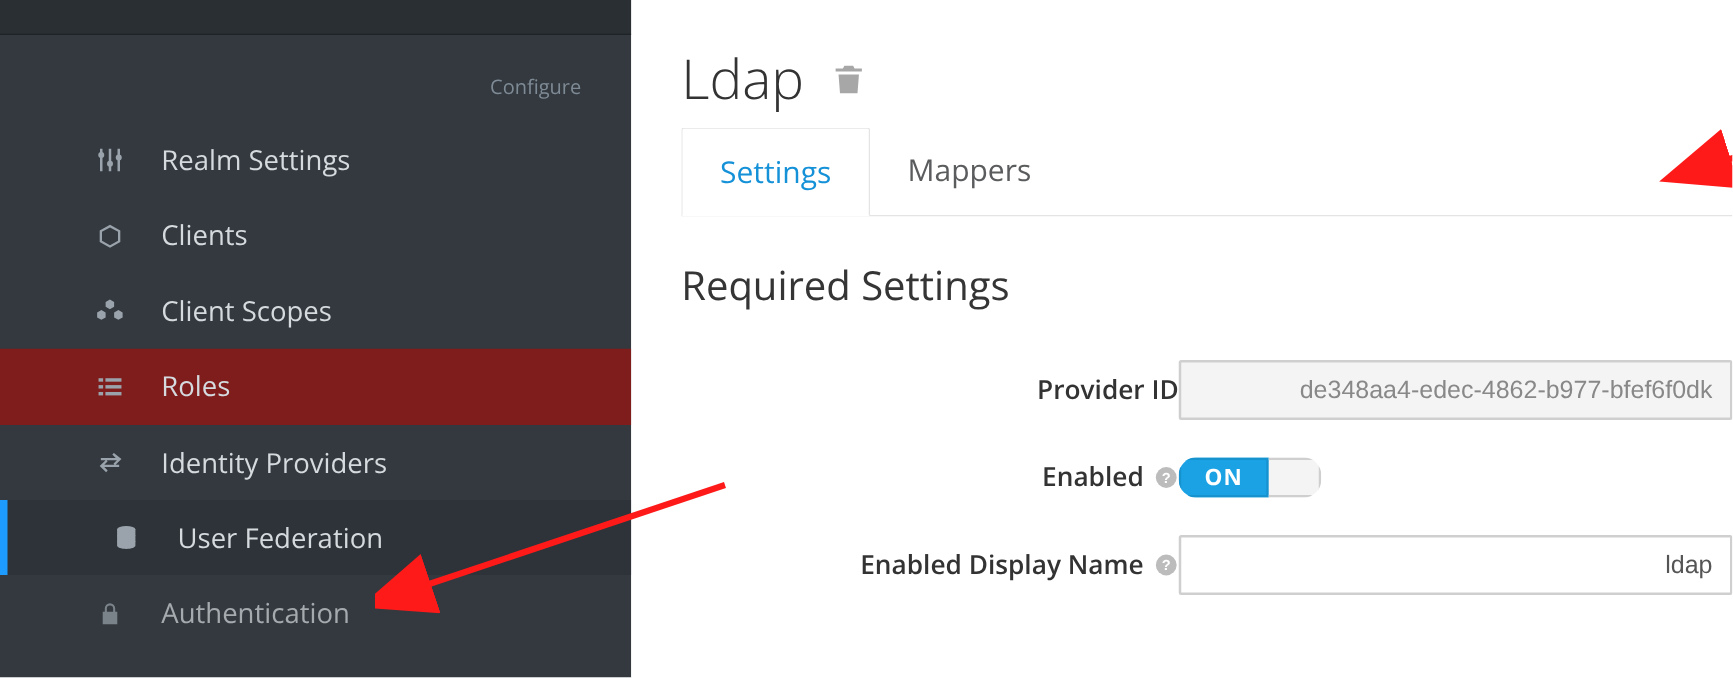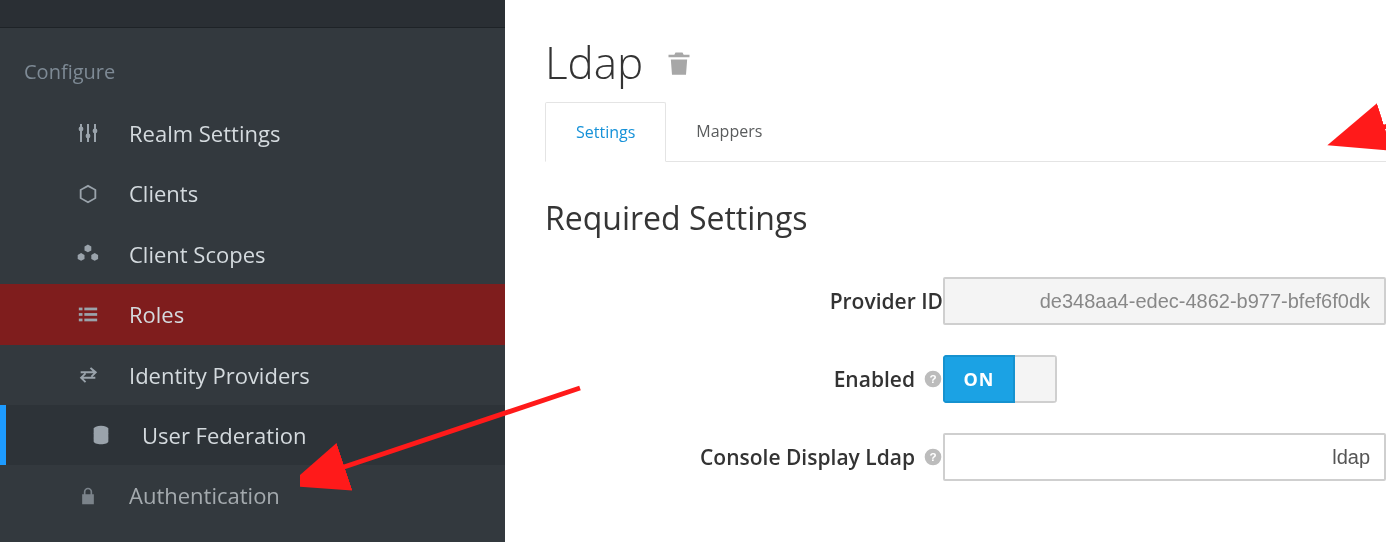--- a/index.html
+++ b/index.html
@@ -18,24 +18,25 @@
       display: flex;
       flex-direction: column;
       position: relative;
     }
     .sidebar-topbar {
       height: 28px;
       background: #2a2f34;
       border-bottom: 1px solid #1e2327;
     }
     .sidebar-section-header {
-      padding: 30px 40px 18px 24px;
-      font-size: 20px;
+      padding: 30px 40px 18px 62px;
+      font-size: 16px;
       color: #7e8a95;
       font-weight: 400;
+      text-align: right;
     }
     .sidebar-item {
       display: flex;
       align-items: center;
       padding: 17px 20px 17px 75px;
       font-size: 22px;
       color: #d4dade;
       cursor: pointer;
       position: relative;
       gap: 28px;
@@ -85,21 +86,21 @@
       cursor: pointer;
       margin-top: 6px;
     }
     .tabs {
       display: flex;
       border-bottom: 1px solid #e4e4e4;
       margin-bottom: 34px;
     }
     .tab {
       padding: 18px 30px;
-      font-size: 16px;
+      font-size: 24px;
       color: #5a5c5d;
       cursor: pointer;
       position: relative;
       background: #fff;
     }
     .tab.active {
       color: #1591d8;
       border: 1px solid #e4e4e4;
       border-bottom: 1px solid #fff;
       margin-bottom: -1px;
@@ -150,22 +151,22 @@
       width: 100%;
       background: #fff;
       text-align: right;
     }
     .text-input[disabled] {
       background: #f4f4f4;
       color: #888;
     }
     .toggle {
       display: inline-flex;
-      height: 48px;
-      border-radius: 4px;
+      height: 32px;
+      border-radius: 14px;
       overflow: hidden;
       vertical-align: middle;
     }
     .toggle-on {
       display: flex;
       align-items: center;
       justify-content: center;
       width: 72px;
       font-size: 18px;
       font-weight: 700;
@@ -311,21 +312,21 @@
     <div class="form-input">
       <div class="toggle on">
         <div class="toggle-on">ON</div>
         <div class="toggle-off"></div>
       </div>
     </div>
   </div>
 
   <div class="form-row" style="margin-bottom:0">
     <div class="form-label">
-      <span>Console Display Ldap</span>
+      <span>Enabled Display Name</span>
       <span class="help-icon">
         <svg viewBox="0 0 24 24" width="20" height="20" fill="currentColor">
             <circle cx="12" cy="12" r="10"></circle>
             <text x="12" y="17" text-anchor="middle" font-size="14" fill="#fff" font-family="sans-serif" font-weight="bold">?</text>
           </svg>
       </span>
     </div>
     <div class="form-input">
       <input class="text-input" value="ldap" style="">
     </div>

